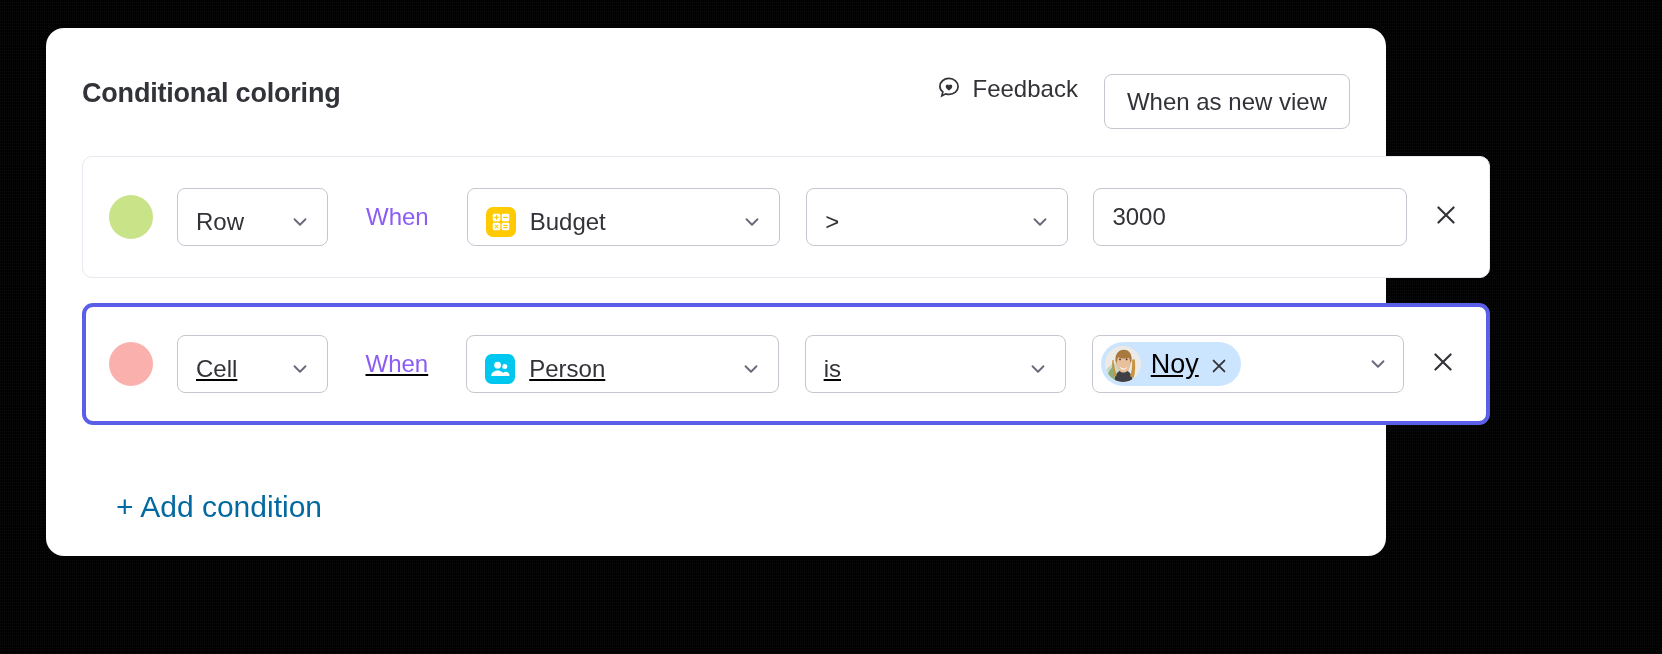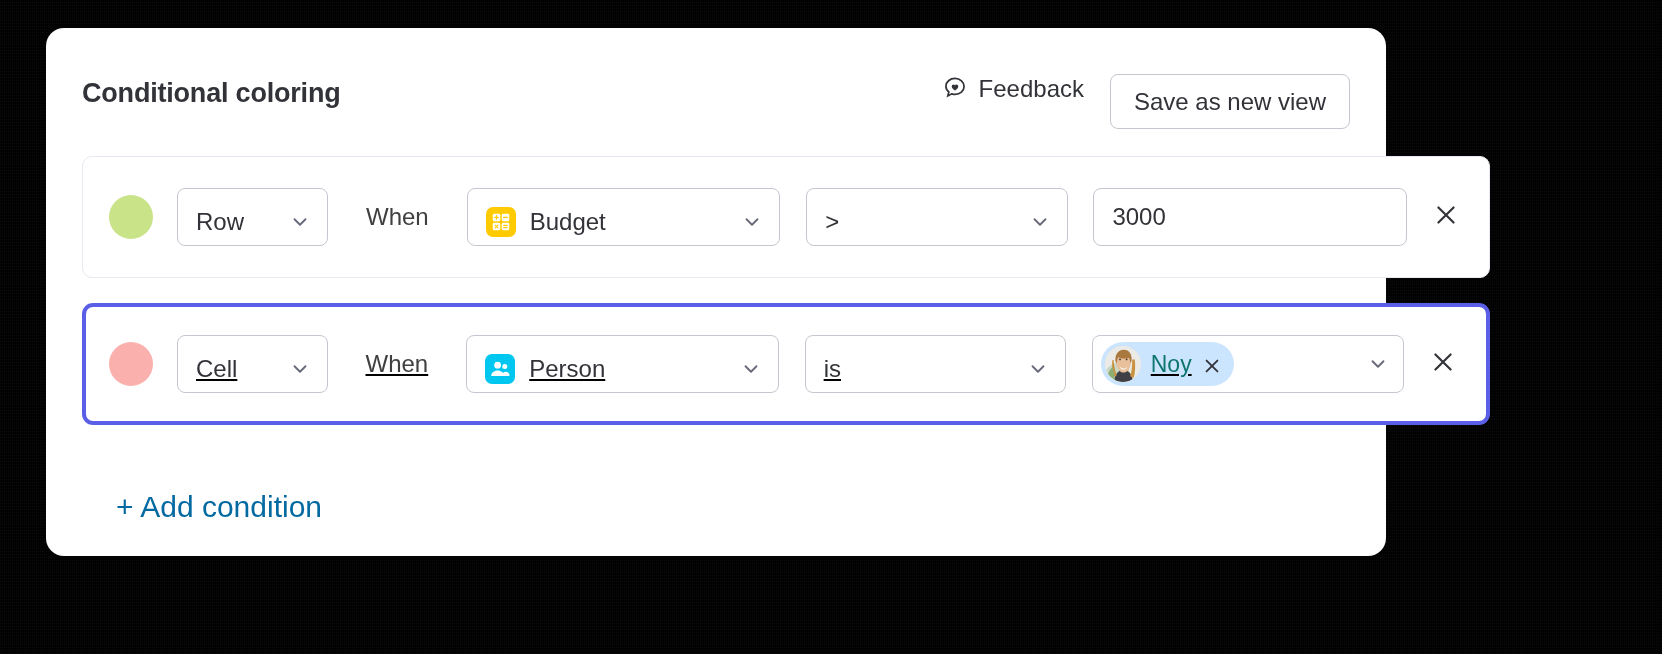--- a/index.html
+++ b/index.html
@@ -130,21 +130,21 @@
     flex: 1 1 auto;
   }
   .chev {
     width: 22px; height: 22px;
     flex: 0 0 auto;
     margin-left: 12px;
   }
   .scope-select { width: 152px; }
   .when-text {
     font-size: 24px;
-    color: #404040;
+    color: #8b5cf6;
     margin: 0 38px;
     white-space: nowrap;
   }
   .field-select { width: 316px; }
   .field-select .label { margin-left: 14px; }
   .op-select { width: 264px; }
   .value-box {
     width: 316px;
     height: 58px;
     background: #ffffff;
@@ -189,22 +189,22 @@
   }
   .chip-avatar {
     width: 36px; height: 36px;
     border-radius: 50%;
     flex: 0 0 auto;
     overflow: hidden;
     background: #e9e4de;
     position: relative;
   }
   .chip-name {
-    font-size: 23px;
-    color: #0f766e;
+    font-size: 27px;
+    color: #000000;
     white-space: nowrap;
   }
   .chip-x {
     width: 20px; height: 20px;
     cursor: pointer;
     flex: 0 0 auto;
   }
   .chip-spacer { flex: 1 1 auto; }
   
   .add-condition {
@@ -232,21 +232,21 @@
         <div class="feedback">
           <span>
             <svg width="26" height="26" viewBox="0 0 24 24" fill="none" stroke="#323338" stroke-width="1.6">
               <path d="M12 3.2c-4.7 0-8.4 3.2-8.4 7.2 0 2.1 1 4 2.7 5.3l-.9 3.6 3.6-1.9c1 .3 2 .5 3 .5 4.7 0 8.4-3.2 8.4-7.2S16.7 3.2 12 3.2z"></path>
               <path d="M12 14.2s-3-1.8-3-3.7c0-1 .8-1.7 1.7-1.7.6 0 1.1.3 1.3.8.2-.5.7-.8 1.3-.8.9 0 1.7.7 1.7 1.7 0 1.9-3 3.7-3 3.7z" fill="#323338" stroke="none"></path>
             </svg>
           </span>
           <span>Feedback</span>
         </div>
 
-        <div class="save-view-btn">Save as new view</div>
+        <div class="save-view-btn">When as new view</div>
       </div>
     </div>
 
     <div class="rows">
 
       <div class="cond-row">
         <div class="color-dot" style="background:#c9e389"></div>
 
         <div class="select scope-select">
           <span class="label">Row</span>

